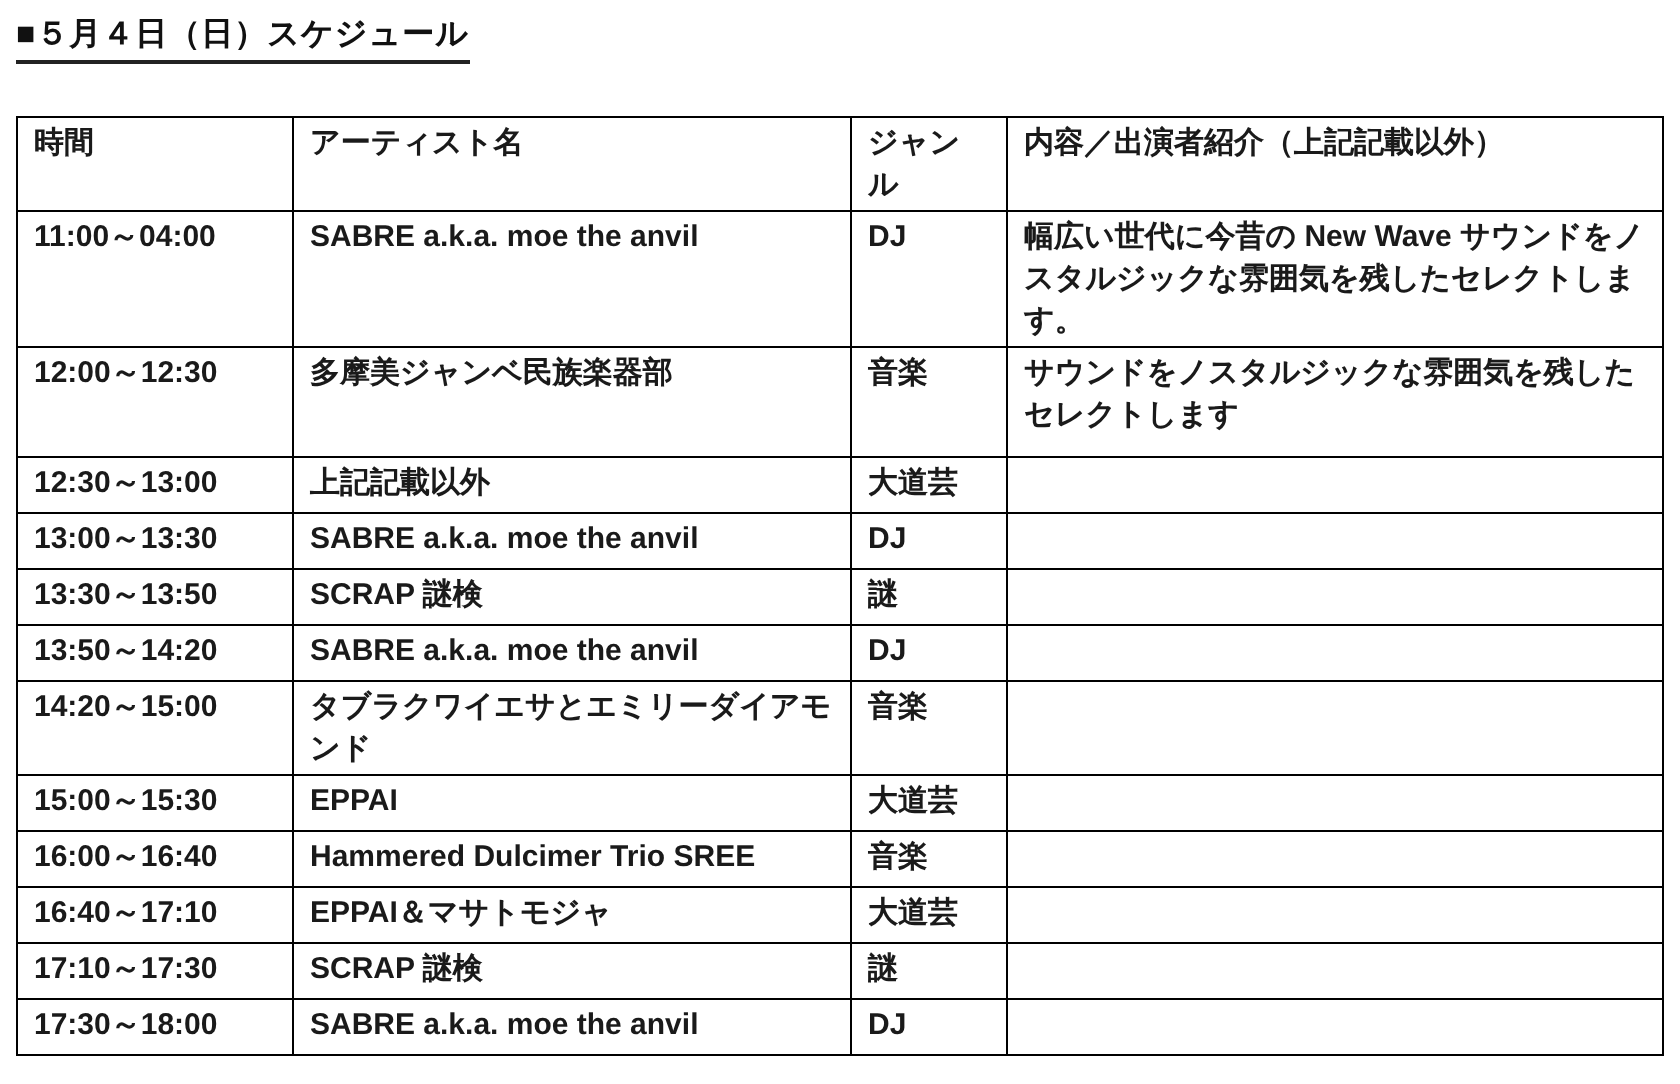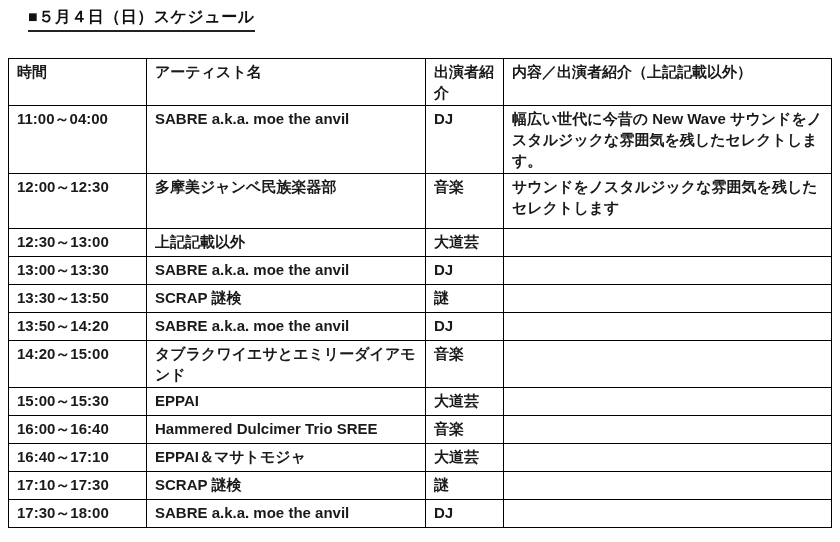--- a/index.html
+++ b/index.html
@@ -19,21 +19,20 @@
   }
   .doc-title {
     display: inline-block;
     font-size: 16px;
     font-weight: bold;
     color: #111;
     border-bottom: 2px solid #222;
     padding-bottom: 2px;
     letter-spacing: 0.5px;
     white-space: nowrap;
-    margin-left: 20px;
   }
   table.schedule {
     border-collapse: collapse;
     table-layout: fixed;
     width: 823px;
     margin-top: 26px;
     font-size: 15px;
     background: #fff;
   }
   table.schedule th,
@@ -64,21 +63,21 @@
     <colgroup>
       <col style="width:138px">
       <col style="width:279px">
       <col style="width:78px">
       <col style="width:328px">
     </colgroup>
     <thead>
       <tr>
         <th>時間</th>
         <th>アーティスト名</th>
-        <th>出演者紹介</th>
+        <th>ジャンル</th>
         <th>内容／出演者紹介（上記記載以外）</th>
       </tr>
     </thead>
     <tbody>
         <tr class="tall">
     <td class="time">11:00～04:00</td>
     <td class="artist">SABRE a.k.a. moe the anvil</td>
     <td class="genre">DJ</td>
     <td class="desc">幅広い世代に今昔の New Wave サウンドをノスタルジックな雰囲気を残したセレクトします。</td>
   </tr>

